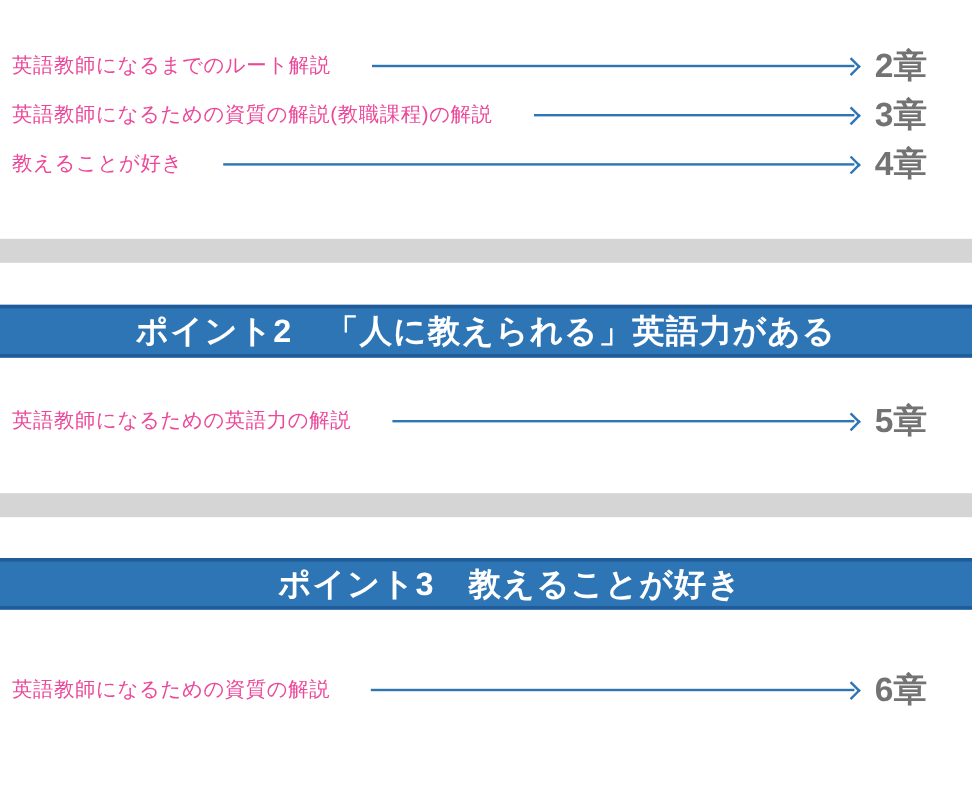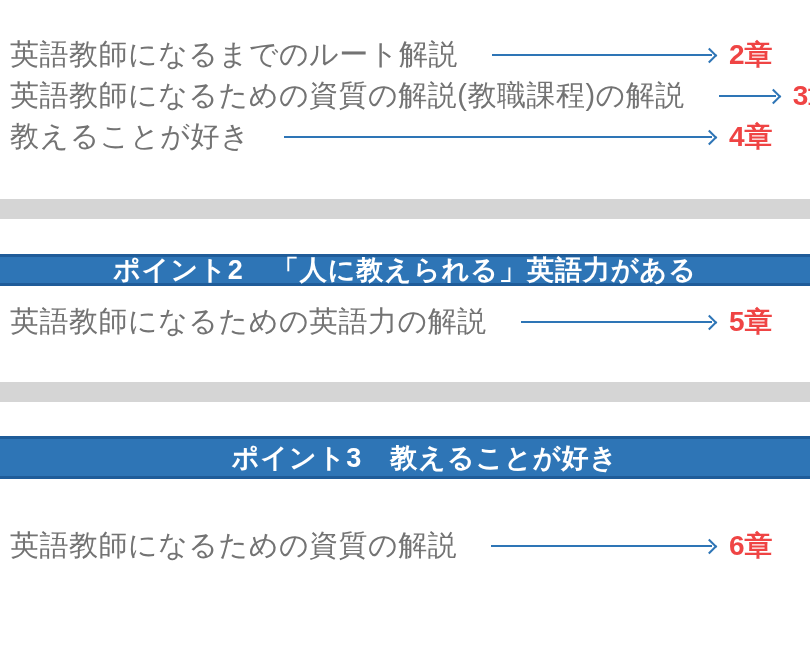--- a/index.html
+++ b/index.html
@@ -23,38 +23,38 @@
     border-bottom: 3px solid #1f5c99;
     color: #ffffff;
     font-weight: bold;
     font-size: 27px;
     display: flex;
     align-items: center;
     justify-content: center;
     letter-spacing: 1px;
   }
   .bar1 { margin-top: 13px; height: 45px; }
-  .bar2 { margin-top: 35px; height: 32px; }
+  .bar2 { margin-top: 35px; height: 44px; }
   .bar3 { margin-top: 34px; height: 43px; padding-left: 40px; }
 
   .rows { display: block; }
   .rows1 { margin-top: 34px; }
-  .rows2 { margin-top: 15px; }
+  .rows2 { margin-top: 32px; }
   .rows3 { margin-top: 46px; }
 
   .row {
     height: 41px;
     display: flex;
     align-items: center;
     padding-left: 10px;
     padding-right: 25px;
   }
   .label {
-    font-size: 29px;
-    color: #737373;
+    font-size: 17px;
+    color: #ec4899;
     white-space: nowrap;
     letter-spacing: 0.5px;
   }
   .arrow {
     flex: 1;
     position: relative;
     height: 12px;
     margin-left: 34px;
     margin-right: 14px;
     min-width: 60px;
@@ -74,21 +74,21 @@
     width: 9px;
     height: 9px;
     border-top: 2.5px solid #2e75b6;
     border-right: 2.5px solid #2e75b6;
     transform: rotate(45deg);
   }
   .chapter {
     width: 56px;
     font-size: 28px;
     font-weight: bold;
-    color: #ef4444;
+    color: #737373;
     white-space: nowrap;
   }
   .divider {
     width: 810px;
     height: 20px;
     background: #d5d5d5;
   }
   .divider1 { margin-top: 42px; }
   .divider2 { margin-top: 40px; }
 </style>

